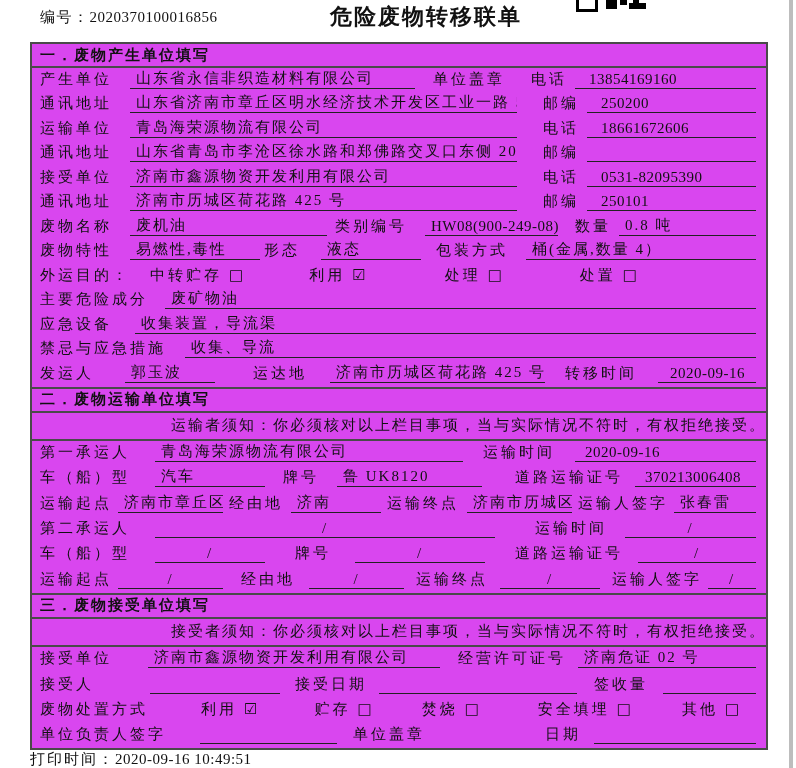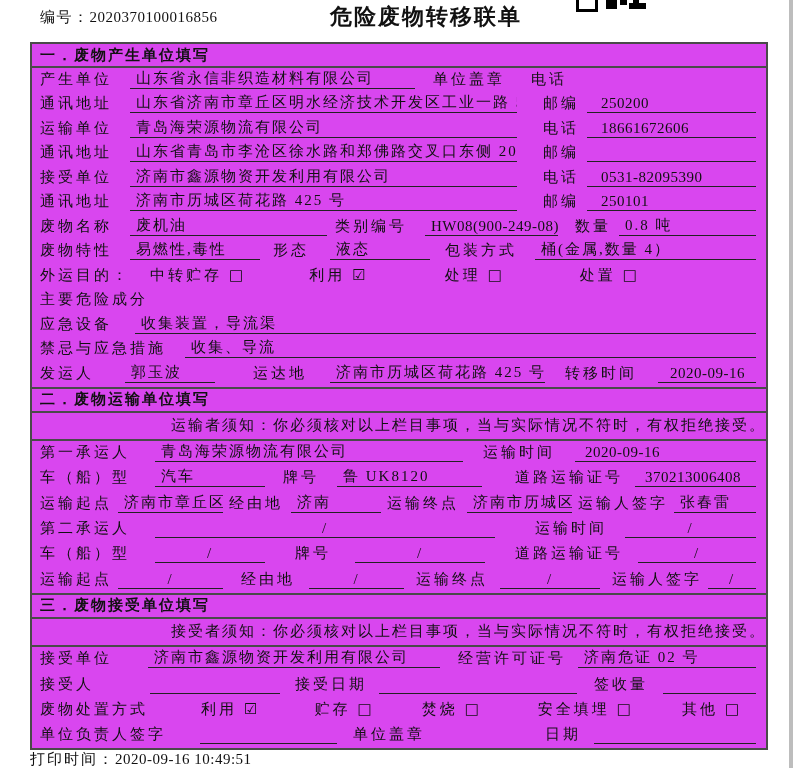--- a/index.html
+++ b/index.html
@@ -53,20 +53,21 @@
 
   <div class="formtable">
 
     <div class="sec">一．废物产生单位填写</div>
 
     <div class="row h1">
       <span class="lbl" style="width:90px">产生单位</span>
       <span class="u" style="width:285px">山东省永信非织造材料有限公司</span>
       <span class="lbl" style="margin-left:18px">单位盖章</span>
       <span class="lbl" style="margin-left:26px">电话</span>
+      <span class="u grow num" style="margin-left:8px;padding-left:14px">13854169160</span>
     </div>
 
     <div class="row h1">
       <span class="lbl" style="width:90px">通讯地址</span>
       <span class="u" style="width:387px">山东省济南市章丘区明水经济技术开发区工业一路 501 号</span>
       <span class="lbl" style="margin-left:26px">邮编</span>
       <span class="u grow num" style="margin-left:8px;padding-left:14px">250200</span>
     </div>
 
     <div class="row h1">
@@ -102,36 +103,37 @@
       <span class="u" style="width:197px">废机油</span>
       <span class="lbl" style="margin-left:8px">类别编号</span>
       <span class="u num" style="width:133px;margin-left:18px">HW08(900-249-08)</span>
       <span class="lbl" style="margin-left:17px">数量</span>
       <span class="u grow" style="margin-left:8px">0.8 吨</span>
     </div>
 
     <div class="row h1">
       <span class="lbl" style="width:90px">废物特性</span>
       <span class="u" style="width:130px">易燃性,毒性</span>
-      <span class="lbl" style="margin-left:13px">形态</span>
+      <span class="lbl" style="margin-left:4px">形态</span>
       <span class="u" style="width:100px;margin-left:21px">液态</span>
       <span class="lbl" style="margin-left:15px">包装方式</span>
       <span class="u grow" style="margin-left:18px">桶(金属,数量 4）</span>
     </div>
 
     <div class="row h1">
       <span class="lbl">外运目的：</span>
       <span class="opt" style="margin-left:20px"><span>中转贮存</span><span class="box">□</span></span>
       <span class="opt" style="margin-left:66px"><span>利用</span><span class="box">☑</span></span>
       <span class="opt" style="margin-left:79px"><span>处理</span><span class="box">□</span></span>
       <span class="opt" style="margin-left:78px"><span>处置</span><span class="box">□</span></span>
     </div>
 
     <div class="row h1">
       <span class="lbl" style="width:125px">主要危险成分</span>
+      <span class="u grow">废矿物油</span>
     </div>
 
     <div class="row h1">
       <span class="lbl" style="width:95px">应急设备</span>
       <span class="u grow">收集装置，导流渠</span>
     </div>
 
     <div class="row h1">
       <span class="lbl" style="width:145px">禁忌与应急措施</span>
       <span class="u grow">收集、导流</span>

